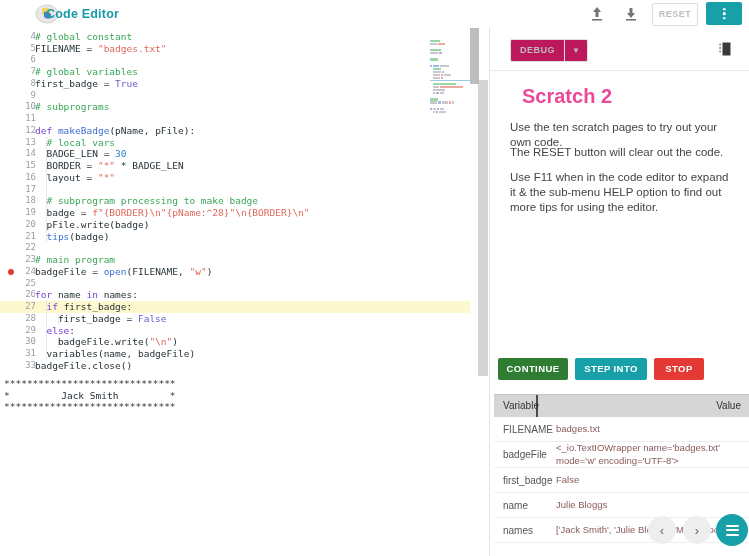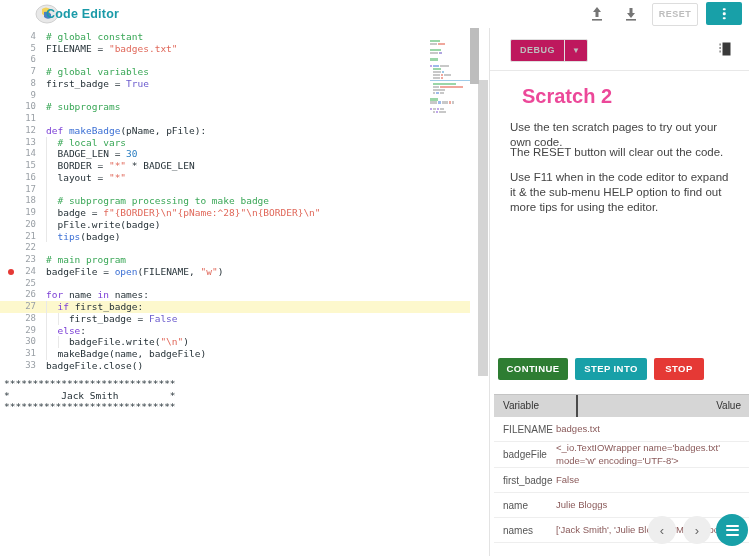--- a/index.html
+++ b/index.html
@@ -33,21 +33,21 @@
   
   .editor{position:absolute;left:0;top:28px;width:489px;height:348px;
     background:#fff;border-bottom:1px solid #e3e3e3;overflow:hidden;}
   .code-scroll{position:absolute;left:0;top:0;width:470px;height:348px;overflow:hidden;}
   .code{position:absolute;left:0;top:-9px;width:470px;
     font-family:"DejaVu Sans Mono", monospace;font-size:9.5px;line-height:11.75px;}
   .cl{position:relative;height:11.75px;white-space:pre;}
   .cl.hl{background:#fdf8cd;}
   .ln{position:absolute;left:0;top:0;width:36px;text-align:right;color:#9aa0a6;
     font-family:"DejaVu Sans Mono", monospace;font-size:9px;}
-  .ct{position:absolute;left:46px;top:0;color:#263238;}
+  .ct{position:absolute;left:35px;top:0;color:#263238;}
   .bp{position:absolute;left:8px;top:3px;width:6px;height:6px;border-radius:50%;background:#e53935;}
   .guide{position:absolute;top:0;width:1px;height:11.75px;background:#e8e8e8;}
   .kw{color:#7b3fd6;}
   .cm{color:#3aa757;}
   .st{color:#e0685a;}
   .fn{color:#3b6fd4;}
   .bl{color:#6a5acd;}
   .num{color:#2b7ec1;}
   .pl{color:#263238;}
 
@@ -85,21 +85,21 @@
   .dbg-buttons{position:absolute;left:0;top:330px;width:260px;height:34px;}
   .dbtn{position:absolute;top:0;height:22px;line-height:22px;border-radius:2px;
     color:#fff;font-size:9.5px;font-weight:bold;letter-spacing:.4px;text-align:center;cursor:pointer;}
   #continue-btn{left:8px;width:70px;background:#2e7d32;}
   #stepinto-btn{left:85px;width:72px;background:#18a0a8;}
   #stop-btn{left:164px;width:50px;background:#e53935;}
 
   
   .vartable{position:absolute;left:4px;top:366px;width:256px;}
   .vt-head{display:flex;height:22px;background:#d6d6d6;border-top:1px solid #c4c4c4;}
-  .vt-head .c1{width:84px;padding-left:9px;line-height:22px;font-size:10px;color:#333;
+  .vt-head .c1{width:44px;padding-left:9px;line-height:22px;font-size:10px;color:#333;
     border-right:2px solid #4a4a4a;box-sizing:border-box;}
   .vt-head .c2{flex:1;padding-right:9px;line-height:22px;font-size:10px;color:#333;text-align:right;}
   .vt-row{display:flex;align-items:center;min-height:24px;border-bottom:1px solid #eee;}
   .vt-row .c1{width:62px;padding-left:9px;font-size:10px;color:#555;box-sizing:border-box;}
   .vt-row .c2{flex:1;padding-right:9px;font-size:9.5px;color:#8a5a5a;
     line-height:12.5px;word-break:break-word;}
 
   
   .fab{position:absolute;border-radius:50%;display:flex;align-items:center;justify-content:center;cursor:pointer;}
   #prev-fab{left:648px;top:516px;width:28px;height:28px;background:#eeeeee;color:#666;font-size:13px;}
@@ -171,21 +171,21 @@
           <div class="cl"><span class="guide" style="left: 46px;"></span><span class="ln">21</span><span class="ct"><span class="pl">  </span><span class="fn">tips</span><span class="pl">(badge)</span></span></div>
           <div class="cl"><span class="ln">22</span><span class="ct"></span></div>
           <div class="cl"><span class="ln">23</span><span class="ct"><span class="cm"># main program</span></span></div>
           <div class="cl"><span class="bp"></span><span class="ln">24</span><span class="ct"><span class="pl">badgeFile = </span><span class="fn">open</span><span class="pl">(FILENAME, </span><span class="st">"w"</span><span class="pl">)</span></span></div>
           <div class="cl"><span class="ln">25</span><span class="ct"></span></div>
           <div class="cl"><span class="ln">26</span><span class="ct"><span class="kw">for </span><span class="pl">name </span><span class="kw">in </span><span class="pl">names:</span></span></div>
           <div class="cl hl"><span class="guide" style="left: 46px;"></span><span class="ln">27</span><span class="ct"><span class="pl">  </span><span class="kw">if </span><span class="pl">first_badge:</span></span></div>
           <div class="cl"><span class="guide" style="left: 46px;"></span><span class="guide" style="left: 57.5px;"></span><span class="ln">28</span><span class="ct"><span class="pl">    first_badge = </span><span class="bl">False</span></span></div>
           <div class="cl"><span class="guide" style="left: 46px;"></span><span class="ln">29</span><span class="ct"><span class="pl">  </span><span class="kw">else</span><span class="pl">:</span></span></div>
           <div class="cl"><span class="guide" style="left: 46px;"></span><span class="guide" style="left: 57.5px;"></span><span class="ln">30</span><span class="ct"><span class="pl">    badgeFile.write(</span><span class="st">"\n"</span><span class="pl">)</span></span></div>
-          <div class="cl"><span class="guide" style="left: 46px;"></span><span class="ln">31</span><span class="ct"><span class="pl">  makeBadge(name, badgeFile)</span></span></div>
+          <div class="cl"><span class="guide" style="left: 46px;"></span><span class="ln">31</span><span class="ct"><span class="pl">  variables(name, badgeFile)</span></span></div>
           <div class="cl"><span class="ln">33</span><span class="ct"><span class="pl">badgeFile.close()</span></span></div>
         </div>
     </div>
     <div class="minimap" id="minimap">
       <div class="mm-hl"></div>
     <div class="mm-row" style="white-space: nowrap; padding-left: 0px;"></div>
         <div class="mm-row" style="white-space: nowrap; padding-left: 0px;"><span style="display: inline-block; height: 2.2px; margin-right: 1px; width: 10.2px; background: rgb(154, 214, 168);"></span></div>
         <div class="mm-row" style="white-space: nowrap; padding-left: 0px;"><span style="display: inline-block; height: 2.2px; margin-right: 1px; width: 6.6px; background: rgb(200, 200, 200);"></span><span style="display: inline-block; height: 2.2px; margin-right: 1px; width: 7.2px; background: rgb(240, 167, 156);"></span></div>
         <div class="mm-row" style="white-space: nowrap; padding-left: 0px;"></div>
         <div class="mm-row" style="white-space: nowrap; padding-left: 0px;"><span style="display: inline-block; height: 2.2px; margin-right: 1px; width: 10.8px; background: rgb(154, 214, 168);"></span></div>

